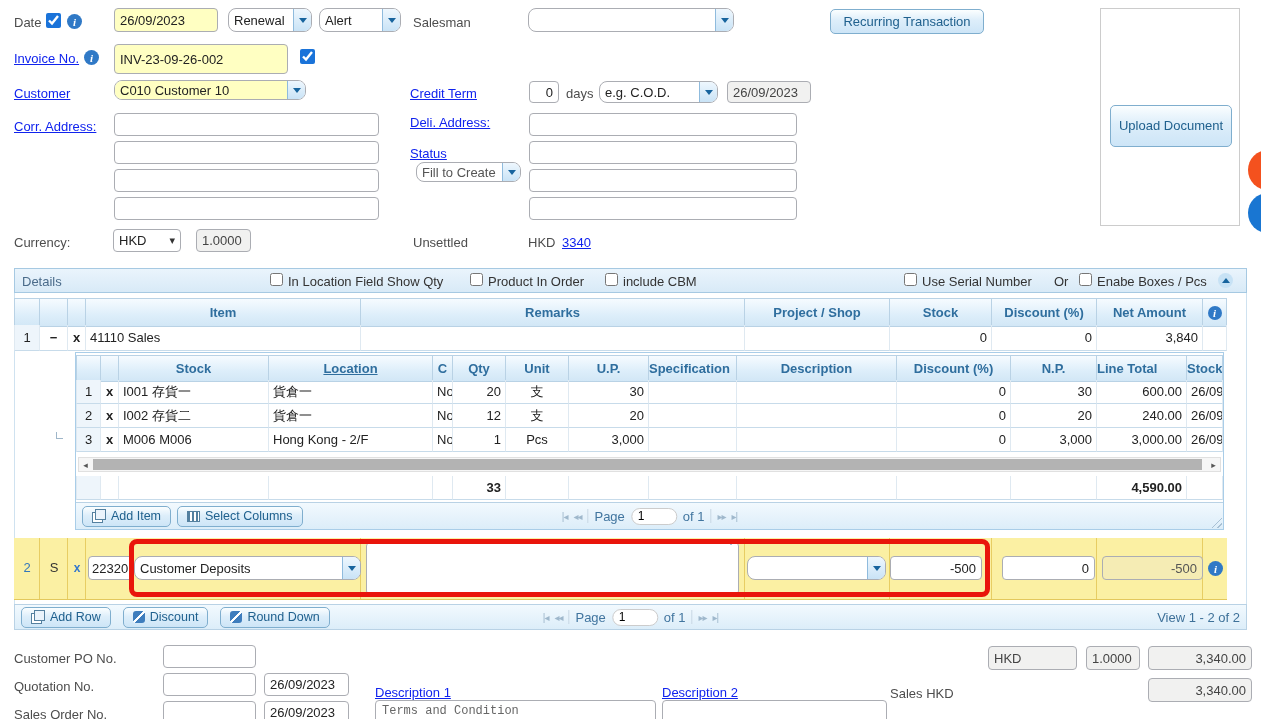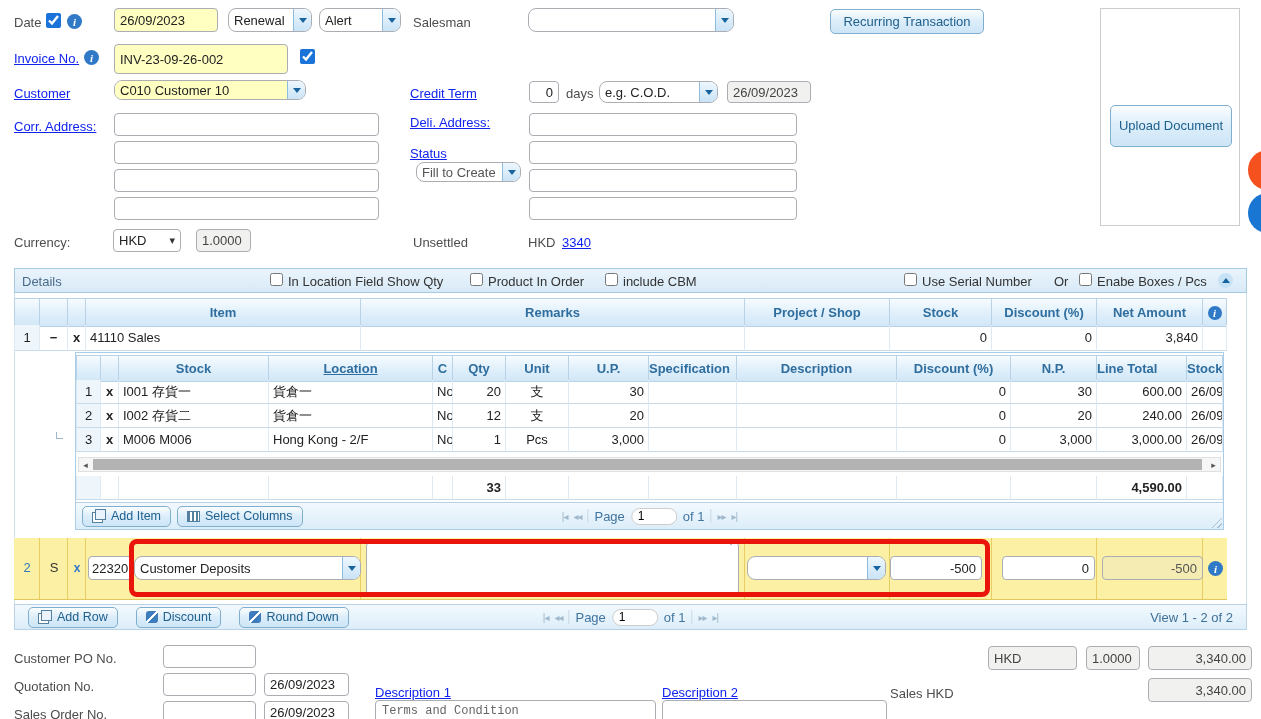--- a/index.html
+++ b/index.html
@@ -374,21 +374,21 @@
         </span>
     </div>
     <input class="abs inp right" style="left: 876px; top: 18px; width: 92px; height: 24px;" value="-500">
     <input class="abs inp right" style="left: 988px; top: 18px; width: 93px; height: 24px;" value="0">
     <div class="abs inp right dis-y" style="left:1088px;top:18px;width:101px;height:24px">-500</div>
     <span class="abs info" style="left:1194px;top:23px">i</span>
   </div>
 
   <div class="abs" style="left:129px;top:539px;width:861px;height:58px;border:5px solid #e9150b;border-radius:8px;pointer-events:none;z-index:5"></div>
 
-  <div class="abs" style="left:14px;top:604px;width:1233px;height:26px;background:linear-gradient(#f2f9fe,#dcedf9);border:1px solid #b9d2e5;display:flex;align-items:center;gap:18px;padding:0 13px;box-sizing:border-box">
+  <div class="abs" style="left:14px;top:604px;width:1233px;height:26px;background:linear-gradient(#f2f9fe,#dcedf9);border:1px solid #b9d2e5;display:flex;align-items:center;gap:12px;padding:0 6px;box-sizing:border-box">
     <button class="btn" style="height:21px;font-size:12.5px;padding:1px 9px">
         <i class="ico-add"></i>
         <span>Add Row</span>
       </button>
     <button class="btn" style="height:21px;font-size:12.5px;padding:1px 9px">
         <i class="ico-tag"></i>
         <span>Discount</span>
       </button>
     <button class="btn" style="height:21px;font-size:12.5px;padding:1px 9px">
         <i class="ico-tag"></i>

